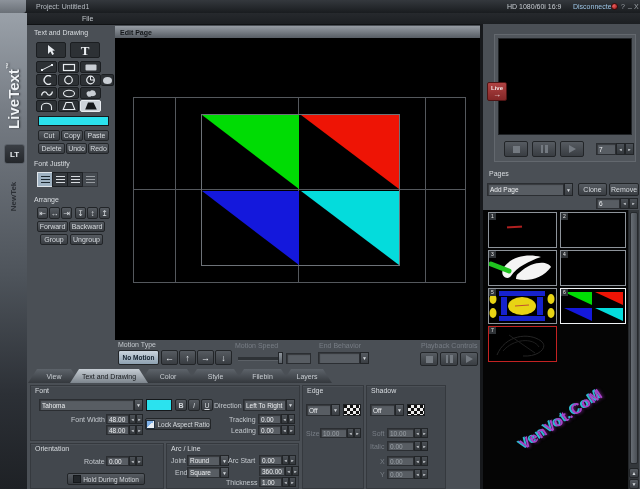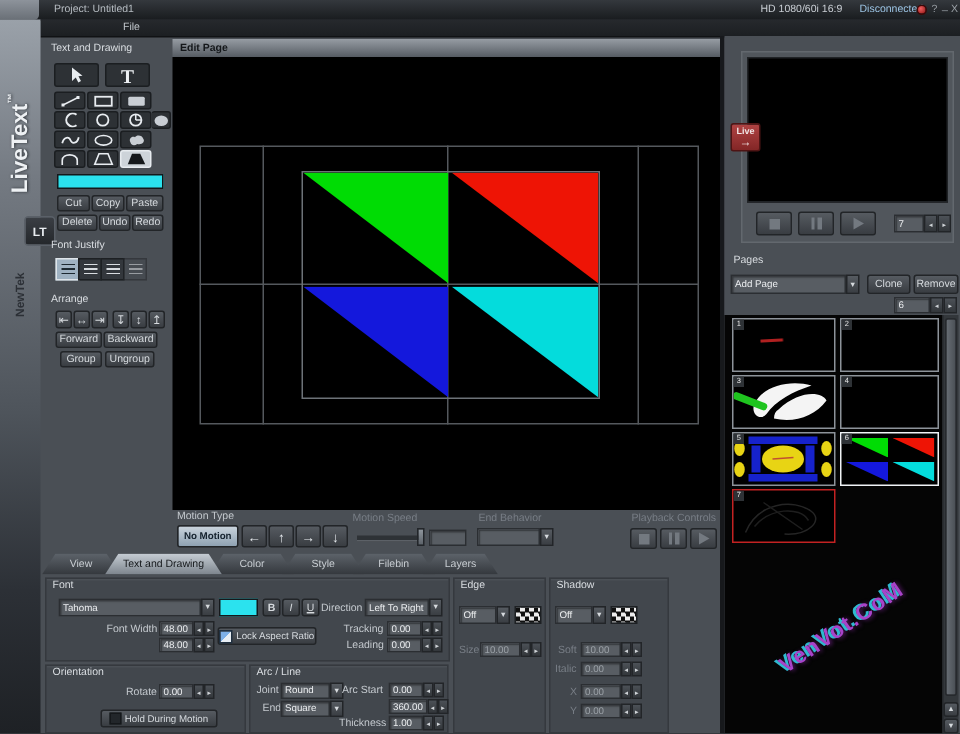--- a/index.html
+++ b/index.html
@@ -68,21 +68,21 @@
   <div class="abs" style="left:27px;top:13px;width:613px;height:11px;background:linear-gradient(#26292d,#1c1f22);border-bottom:1px solid #101214">
     <span class="abs" style="left:55px;top:2px;font-size:7px;color:#c2c7cc">File</span>
   </div>
 
   <div class="abs" style="left:0;top:13px;width:27px;height:476px;background:linear-gradient(180deg,#9aa1a9 0%,#747a82 22%,#4e545b 55%,#2c3036 80%,#1e2125 100%)">
     <div class="abs" style="left:0;top:22px;width:27px;height:120px;display:flex;align-items:center;justify-content:center">
       <span style="transform:rotate(-90deg);white-space:nowrap;font-size:15px;font-weight:bold;color:#eef1f4;text-shadow:0 1px 2px #2a2e33">
         <span>LiveText</span><span style="font-size:7px;vertical-align:top">™</span>
       </span>
     </div>
-    <div class="abs" style="left:16px;top:131px;width:19px;height:18px;background:linear-gradient(#3a3e44,#24272b);border:1px solid #5a6068;border-radius:3px;display:flex;align-items:center;justify-content:center">
+    <div class="abs" style="left:4px;top:131px;width:19px;height:18px;background:linear-gradient(#3a3e44,#24272b);border:1px solid #5a6068;border-radius:3px;display:flex;align-items:center;justify-content:center">
       <span style="font-size:8px;font-weight:bold;color:#e8ecf0">LT</span>
     </div>
     <div class="abs" style="left:0;top:155px;width:27px;height:56px;display:flex;align-items:center;justify-content:center">
       <span style="transform:rotate(-90deg);white-space:nowrap;font-size:8px;font-weight:bold;color:#2c3036">NewTek</span>
     </div>
   </div>
 
   <span class="abs hdr" style="left:34px;top:29px">Text and Drawing</span>
 
   <div class="tool" style="left:36px;top:42px;width:30px;height:16px">

